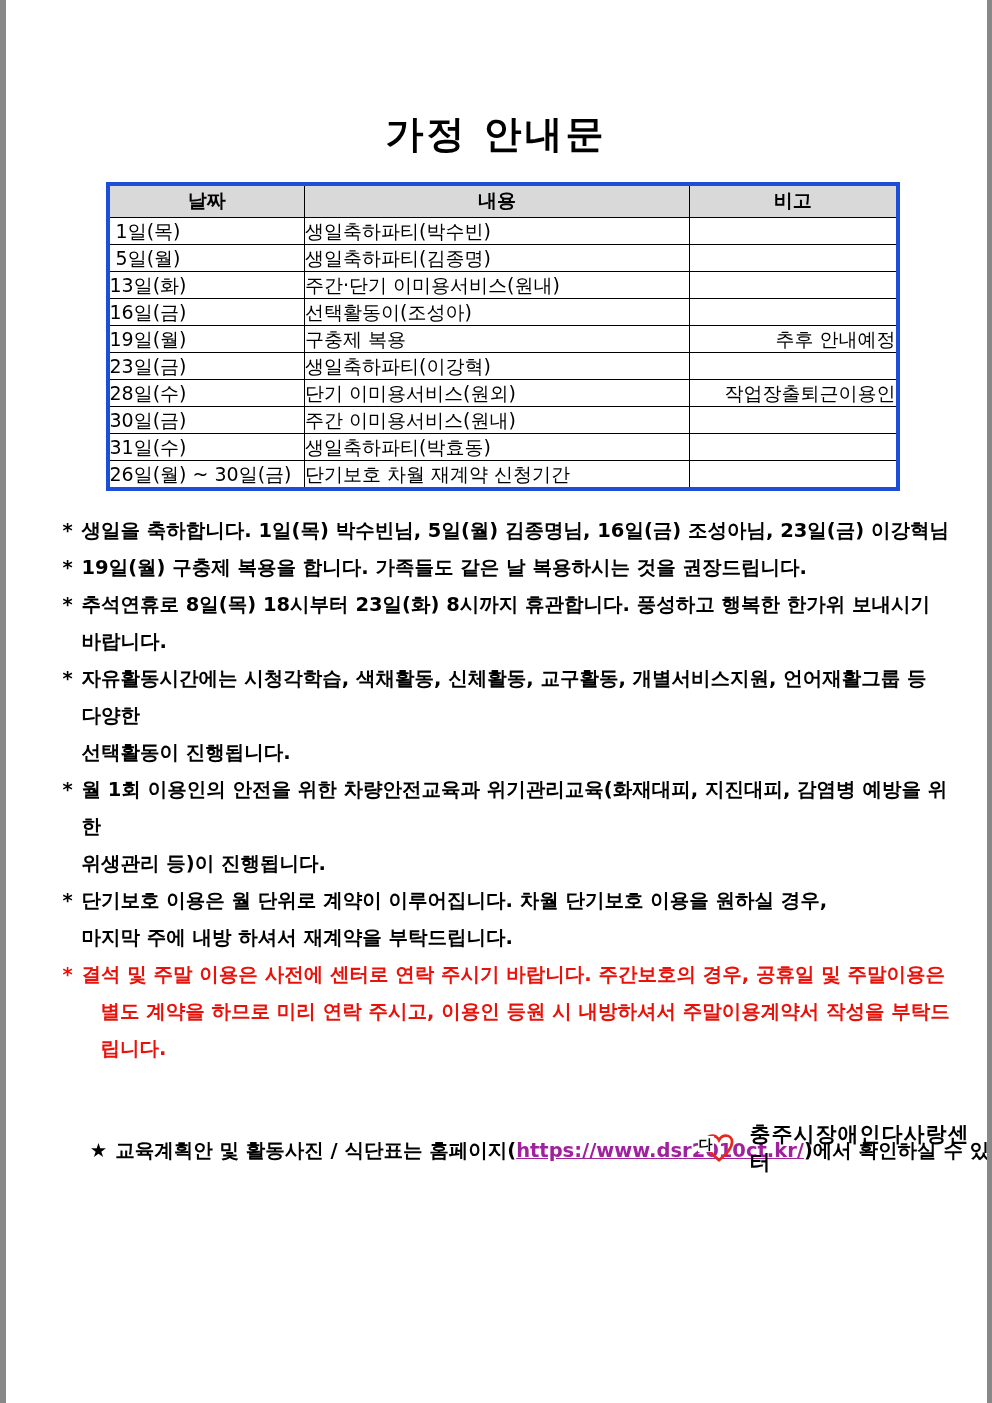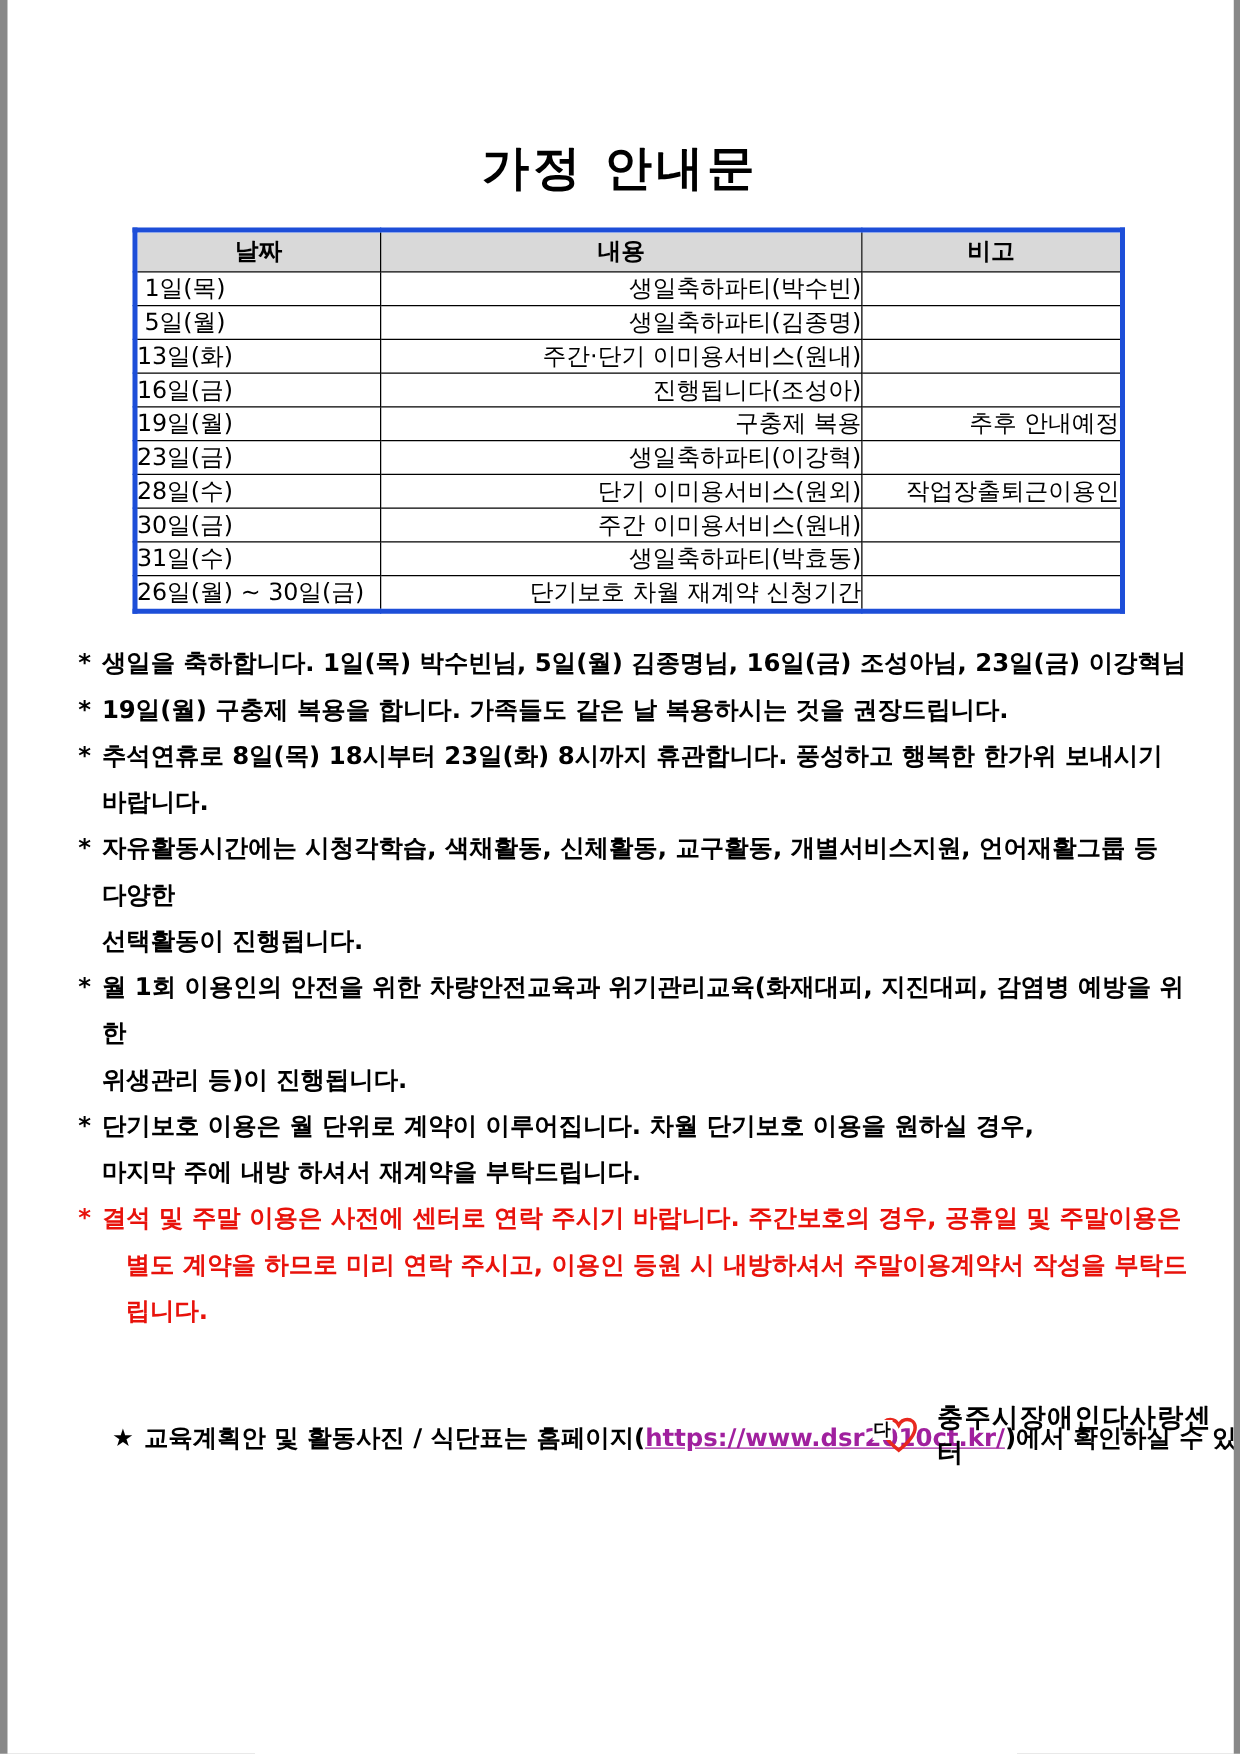--- a/index.html
+++ b/index.html
@@ -35,21 +35,21 @@
     overflow: hidden;
   }
   table.schedule th {
     background: var(--header-bg, #d9d9d9);
     height: 34px;
     font-weight: bold;
     text-align: center;
   }
   table.schedule td { height: 26px; white-space: pre; line-height: 26px; }
   td.date    { padding-left: 16px; text-align: left; }
-  td.content { padding-left: 10px; text-align: right; margin-left: 36px; }
+  td.content { padding-left: 10px; text-align: left; margin-left: 36px; }
   td.note    { text-align: right; }
   col.c-date    { width: 197px; }
   col.c-content { width: 385px; }
   col.c-note    { width: 208px; }
 
   .notes {
     margin: 21px 0 0 57px;
     font-size: 19.5px;
     font-weight: bold;
     width: 890px;
@@ -121,21 +121,21 @@
           <td class="content">생일축하파티(김종명)</td>
           <td class="note"></td>
         </tr>
         <tr>
           <td class="date">13일(화)</td>
           <td class="content">주간·단기 이미용서비스(원내)</td>
           <td class="note"></td>
         </tr>
         <tr>
           <td class="date">16일(금)</td>
-          <td class="content">진행됩니다(조성아)</td>
+          <td class="content">선택활동이(조성아)</td>
           <td class="note"></td>
         </tr>
         <tr>
           <td class="date">19일(월)</td>
           <td class="content">구충제 복용</td>
           <td class="note">추후 안내예정</td>
         </tr>
         <tr>
           <td class="date">23일(금)</td>
           <td class="content">생일축하파티(이강혁)</td>

